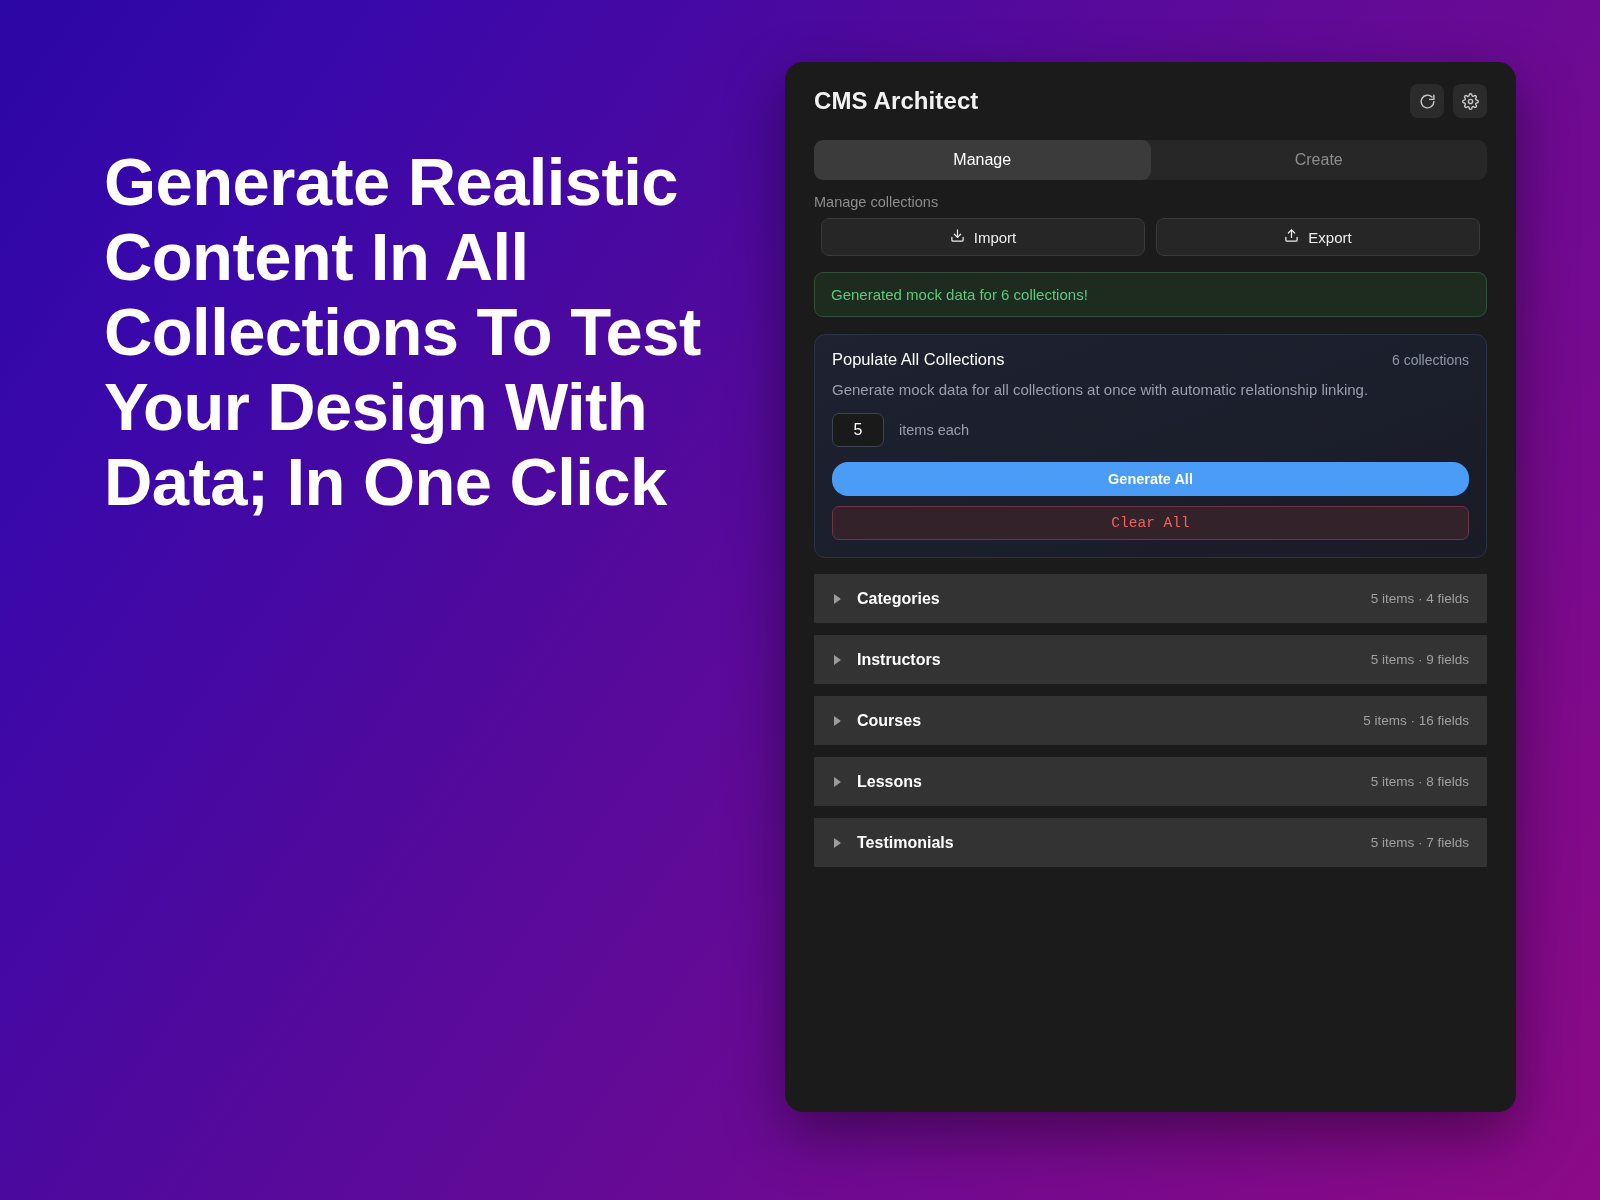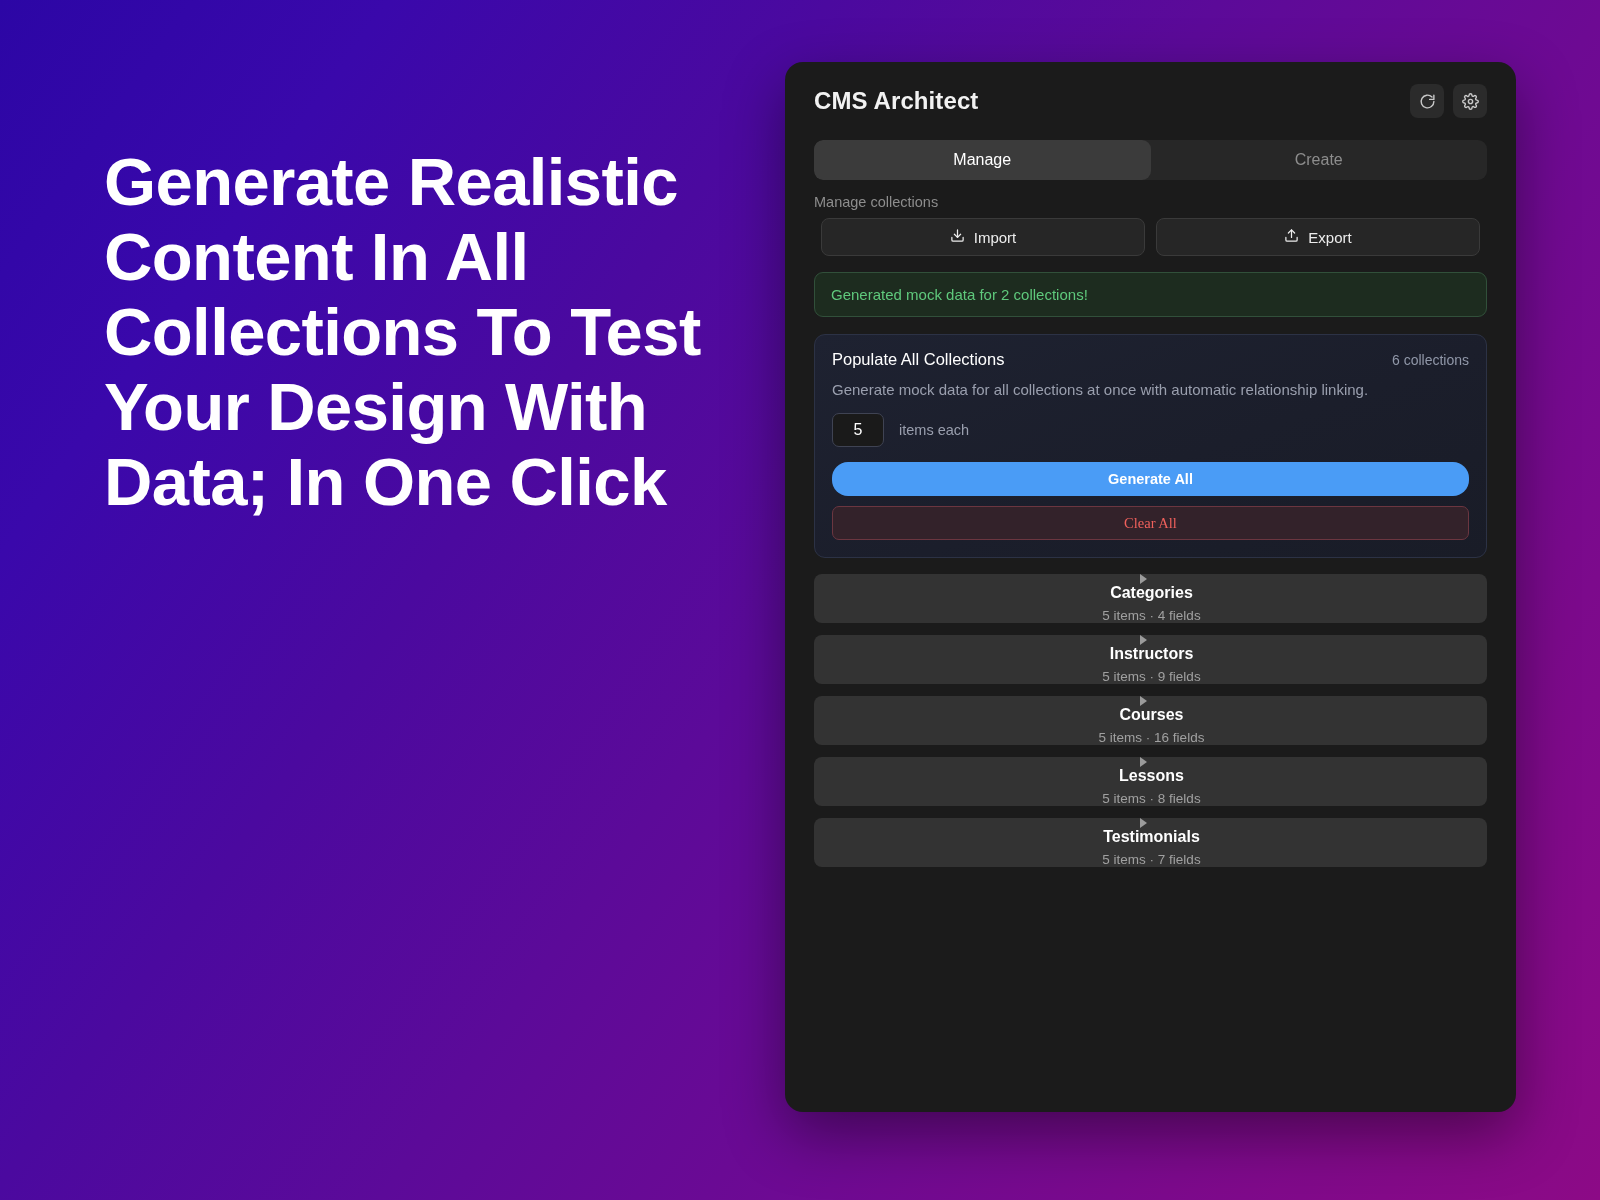--- a/index.html
+++ b/index.html
@@ -188,39 +188,38 @@
     display:block;
     width:100%;
     margin-top:10px;
     height:34px;
     background:#33222a;
     border:1px solid #6b3640;
     border-radius:7px;
     color:#f0615c;
     font-size:14.5px;
     cursor:pointer;
-    font-family:Liberation Serif, serif;
+    font-family:Liberation Mono, monospace;
   }
 
   
   .collections {
     margin:16px 29px 0 29px;
     display:flex;
     flex-direction:column;
     gap:12px;
   }
   .coll-row {
     height:49px;
     background:#333333;
-    border-radius:8px;
+    border-radius:1px;
     display:flex;
     align-items:center;
     padding:0 18px 0 20px;
     cursor:pointer;
-    flex-direction:column;
   }
   .caret {
     width:0; height:0;
     border-left:7px solid #9b9b9b;
     border-top:5px solid transparent;
     border-bottom:5px solid transparent;
     margin-right:16px;
     flex:none;
   }
   .coll-name {
@@ -286,21 +285,21 @@
         <svg width="15" height="15" viewBox="0 0 24 24" fill="none" stroke="#ededed" stroke-width="2" stroke-linecap="round" stroke-linejoin="round">
           <path d="M21 15v4a2 2 0 0 1-2 2H5a2 2 0 0 1-2-2v-4"></path>
           <polyline points="17 8 12 3 7 8"></polyline>
           <line x1="12" y1="3" x2="12" y2="15"></line>
         </svg>
       </span>
       <span>Export</span>
     </div>
   </div>
 
-  <div class="banner">Generated mock data for 2 collections!</div>
+  <div class="banner">Generated mock data for 6 collections!</div>
 
   <div class="populate-card">
     <div class="pc-top">
       <div class="pc-title">Populate All Collections</div>
       <div class="pc-count">6 collections</div>
     </div>
     <div class="pc-desc">Generate mock data for all collections at once with automatic relationship linking.</div>
     <div class="pc-qty-row">
       <input class="qty-input" type="text" value="5" style="">
       <span class="qty-label">items each</span>

